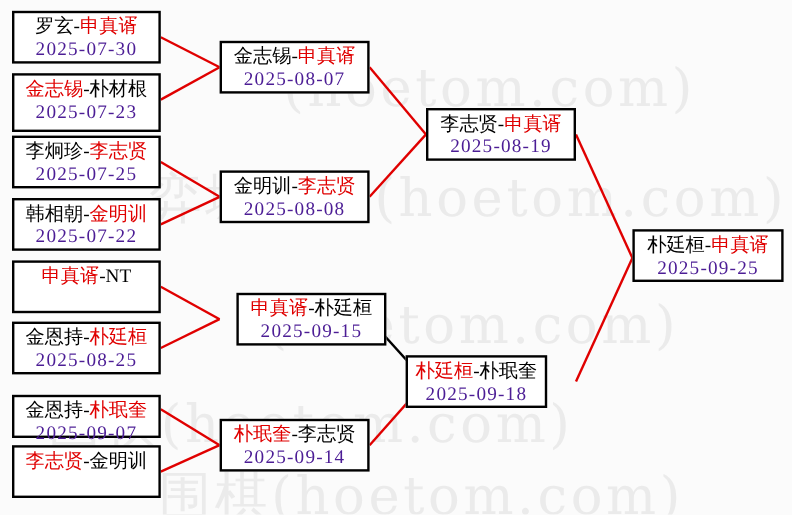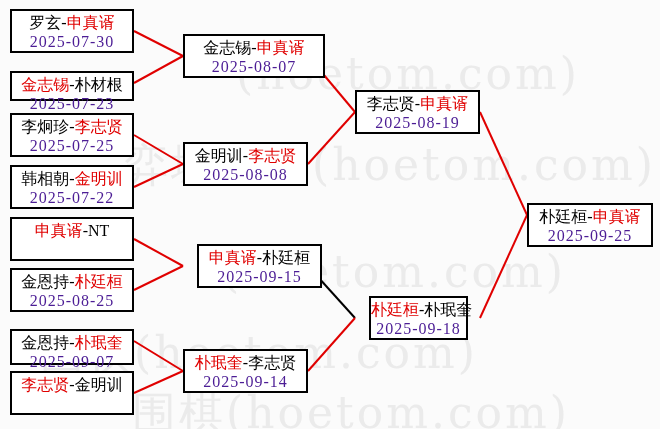--- a/index.html
+++ b/index.html
@@ -47,21 +47,21 @@
       <line x1="308" y1="266" x2="355" y2="318" stroke="#000000" stroke-width="2"></line>
       <line x1="308" y1="371" x2="355" y2="318" stroke="#e00000" stroke-width="2"></line>
       <line x1="480" y1="112" x2="527" y2="215" stroke="#e00000" stroke-width="2"></line>
       <line x1="480" y1="318" x2="527" y2="215" stroke="#e00000" stroke-width="2"></line>
     </svg>
   <div id="box-layer">
       <div class="match" style="left: 10px; top: 9px; width: 124px; height: 44px;">
         <div class="names"><span class="">罗玄</span><span>-</span><span class="win">申真谞</span></div>
         <div class="date">2025-07-30</div>
       </div>
-      <div class="match" style="left: 10px; top: 61px; width: 124px; height: 30px; margin-top: 10px;">
+      <div class="match" style="left: 10px; top: 61px; width: 124px; height: 49px;">
         <div class="names"><span class="win">金志锡</span><span>-</span><span class="">朴材根</span></div>
         <div class="date">2025-07-23</div>
       </div>
       <div class="match" style="left: 10px; top: 113px; width: 124px; height: 44px;">
         <div class="names"><span class="">李炯珍</span><span>-</span><span class="win">李志贤</span></div>
         <div class="date">2025-07-25</div>
       </div>
       <div class="match" style="left: 10px; top: 165px; width: 124px; height: 44px;">
         <div class="names"><span class="">韩相朝</span><span>-</span><span class="win">金明训</span></div>
         <div class="date">2025-07-22</div>
@@ -74,42 +74,42 @@
         <div class="names"><span class="">金恩持</span><span>-</span><span class="win">朴廷桓</span></div>
         <div class="date">2025-08-25</div>
       </div>
       <div class="match" style="left: 10px; top: 329px; width: 124px; height: 36px;">
         <div class="names"><span class="">金恩持</span><span>-</span><span class="win">朴珉奎</span></div>
         <div class="date">2025-09-07</div>
       </div>
       <div class="match" style="left: 10px; top: 371px; width: 124px; height: 44px;">
         <div class="names"><span class="win">李志贤</span><span>-</span><span class="">金明训</span></div>
       </div>
-      <div class="match" style="left: 183px; top: 34px; width: 142px; height: 44px;">
+      <div class="match" style="left: 183px; top: 34px; width: 125px; height: 44px;">
         <div class="names"><span class="">金志锡</span><span>-</span><span class="win">申真谞</span></div>
         <div class="date">2025-08-07</div>
       </div>
       <div class="match" style="left: 183px; top: 142px; width: 125px; height: 44px;">
         <div class="names"><span class="">金明训</span><span>-</span><span class="win">李志贤</span></div>
         <div class="date">2025-08-08</div>
       </div>
       <div class="match" style="left: 197px; top: 244px; width: 125px; height: 44px;">
         <div class="names"><span class="win">申真谞</span><span>-</span><span class="">朴廷桓</span></div>
         <div class="date">2025-09-15</div>
       </div>
       <div class="match" style="left: 183px; top: 349px; width: 125px; height: 44px;">
         <div class="names"><span class="win">朴珉奎</span><span>-</span><span class="">李志贤</span></div>
         <div class="date">2025-09-14</div>
       </div>
       <div class="match" style="left: 355px; top: 90px; width: 125px; height: 44px;">
         <div class="names"><span class="">李志贤</span><span>-</span><span class="win">申真谞</span></div>
         <div class="date">2025-08-19</div>
       </div>
-      <div class="match" style="left: 369px; top: 296px; width: 99px; height: 44px;">
+      <div class="match" style="left: 338px; top: 296px; width: 118px; height: 44px;">
         <div class="names"><span class="win">朴廷桓</span><span>-</span><span class="">朴珉奎</span></div>
         <div class="date">2025-09-18</div>
       </div>
-      <div class="match" style="left: 527px; top: 203px; width: 126px; height: 44px;">
+      <div class="match" style="left: 527px; top: 191px; width: 126px; height: 44px;">
         <div class="names"><span class="">朴廷桓</span><span>-</span><span class="win">申真谞</span></div>
         <div class="date">2025-09-25</div>
       </div>
     </div>
 </div>
 
 </body></html>

